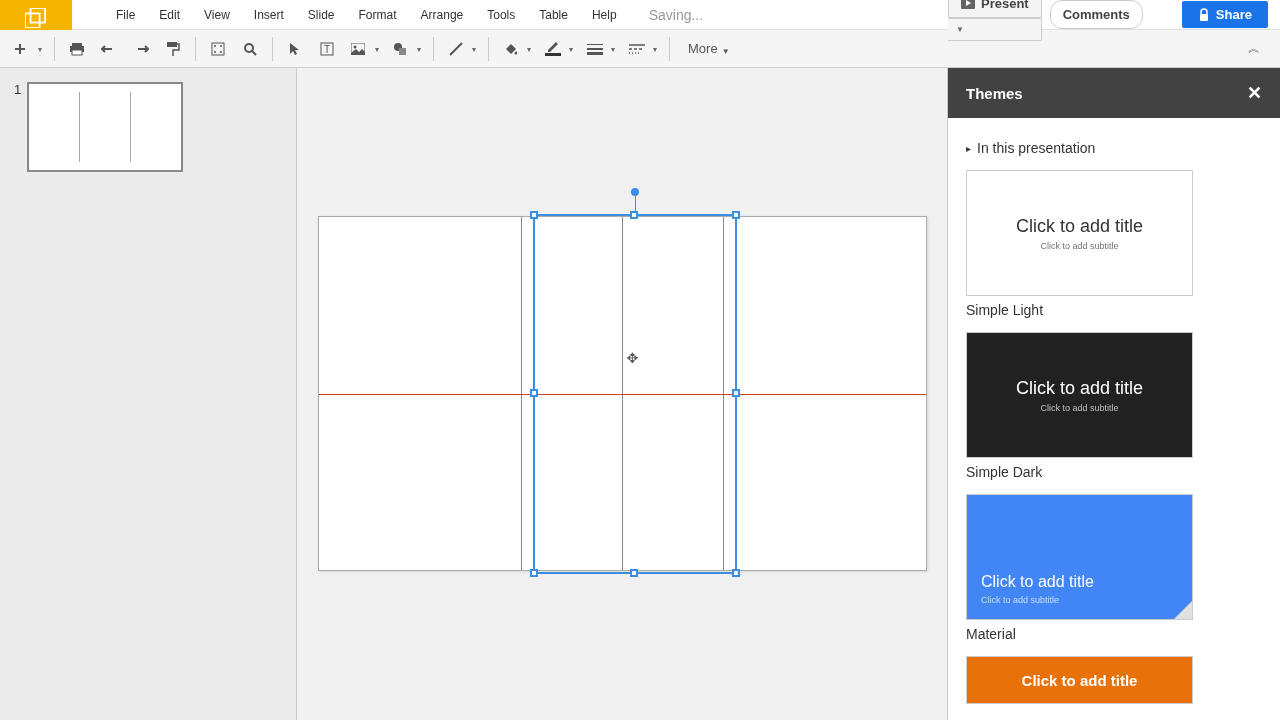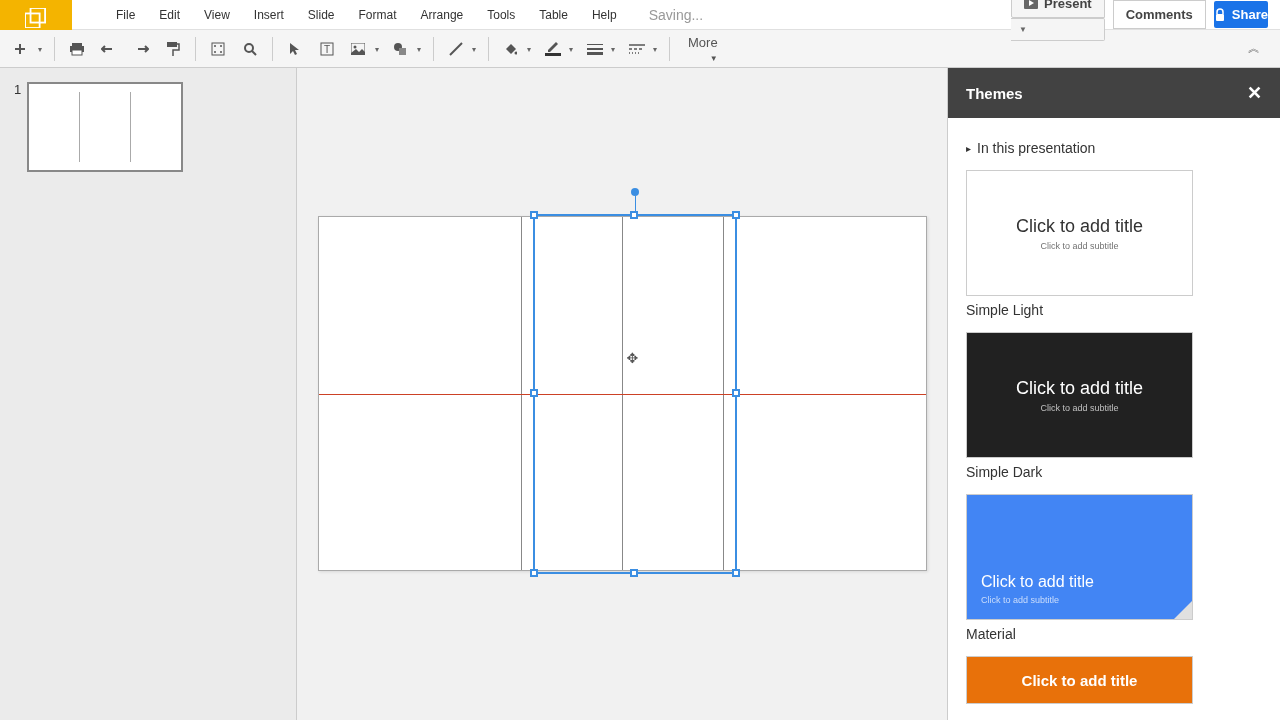--- a/index.html
+++ b/index.html
@@ -7,29 +7,29 @@
 
 .top-bar { height: 30px; background: #fff; display: flex; align-items: center; padding-left: 0; border-bottom: 1px solid #e0e0e0; }
 .logo { width: 72px; height: 30px; background: #f4b400; display: flex; align-items: flex-end; justify-content: center; padding-bottom: 2px; }
 .menu-items { display: flex; gap: 0; margin-left: 32px; }
 .menu-item { padding: 6px 12px; font-size: 12px; color: #333; cursor: pointer; }
 .saving { margin-left: 20px; font-size: 14px; color: #999; }
 .top-right { margin-left: auto; display: flex; align-items: center; gap: 8px; padding-right: 12px; }
 .present-group { display: flex; flex-direction: column; }
 .btn-present { background: #f5f5f5; border: 1px solid #ccc; padding: 6px 12px; font-size: 13px; font-weight: bold; color: #444; display: flex; align-items: center; gap: 6px; cursor: pointer; border-radius: 2px 0 0 2px; }
 .btn-present-dd { background: #f5f5f5; border: 1px solid #ccc; border-left: none; padding: 6px 8px; border-radius: 0 2px 2px 0; cursor: pointer; display: flex; align-items: center;}
-.btn-comments { background: #fff; border: 1px solid #ccc; padding: 6px 12px; font-size: 13px; font-weight: bold; color: #444; cursor: pointer; border-radius: 0; }
-.btn-share { background: #1a73e8; border: none; padding: 6px 0; font-size: 13px; font-weight: bold; color: #fff; display: flex; align-items: flex-end; gap: 6px; cursor: pointer; border-radius: 2px; }
+.btn-comments { background: #fff; border: 1px solid #ccc; padding: 6px 12px; font-size: 13px; font-weight: bold; color: #444; cursor: pointer; border-radius: 12px; }
+.btn-share { background: #1a73e8; border: none; padding: 6px 16px; font-size: 13px; font-weight: bold; color: #fff; display: flex; align-items: flex-end; gap: 6px; cursor: pointer; border-radius: 2px; margin-left: 31px; }
 
 .toolbar { height: 38px; background: #f5f5f5; border-bottom: 1px solid #ccc; display: flex; align-items: center; padding: 0 8px; gap: 4px; }
 .tb-sep { width: 1px; height: 24px; background: #ccc; margin: 0 4px; }
 .tb-btn { width: 28px; height: 28px; display: flex; align-items: center; justify-content: center; border-radius: 2px; cursor: pointer; color: #555; }
 .tb-btn.wdd { width: 38px; justify-content: flex-start; padding-left: 6px; position: relative; }
 .tb-btn.wdd::after { content: '▾'; font-size: 8px; position: absolute; right: 4px; top: 10px; color: #666; }
-.more-btn { padding: 4px 10px; font-size: 13px; color: #555; display: flex; align-items: flex-end; gap: 4px; cursor: pointer; flex-direction: column;}
+.more-btn { padding: 4px 10px; font-size: 13px; color: #555; display: flex; align-items: flex-end; gap: 4px; cursor: pointer;}
 .collapse-arrow { margin-left: auto; margin-right: 12px; cursor: pointer; color: #777; font-size: 12px;}
 
 .main-area { display: flex; height: calc(720px - 68px); }
 .slide-panel { width: 297px; background: #ebebeb; border-right: 1px solid #ccc; padding: 14px; }
 .thumb-wrap { display: flex; gap: 6px; }
 .thumb-num { font-size: 13px; color: #333; }
 .thumb { width: 156px; height: 90px; background: #fff; border: 2px solid #888; position: relative; }
 .thumb-line { position: absolute; top: 8px; bottom: 8px; width: 1px; background: #aaa; }
 
 .canvas-area { flex: 1; background: #f1f1f1; position: relative; display: flex; justify-content: center; padding-top: 148px;}

